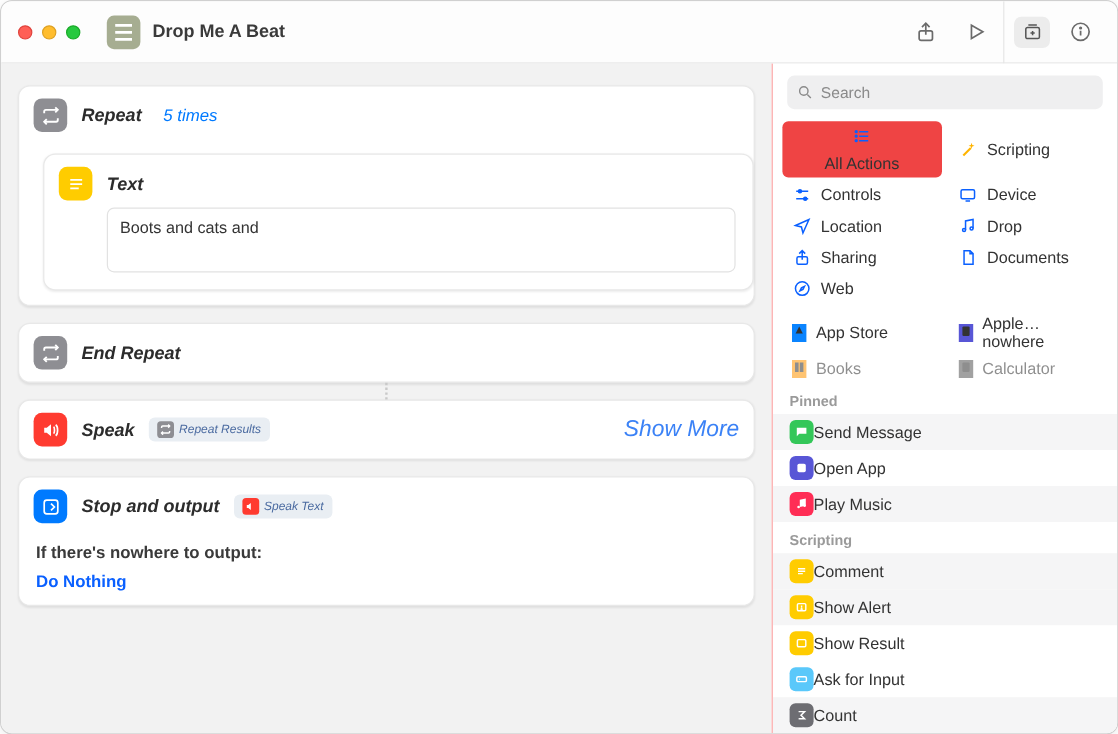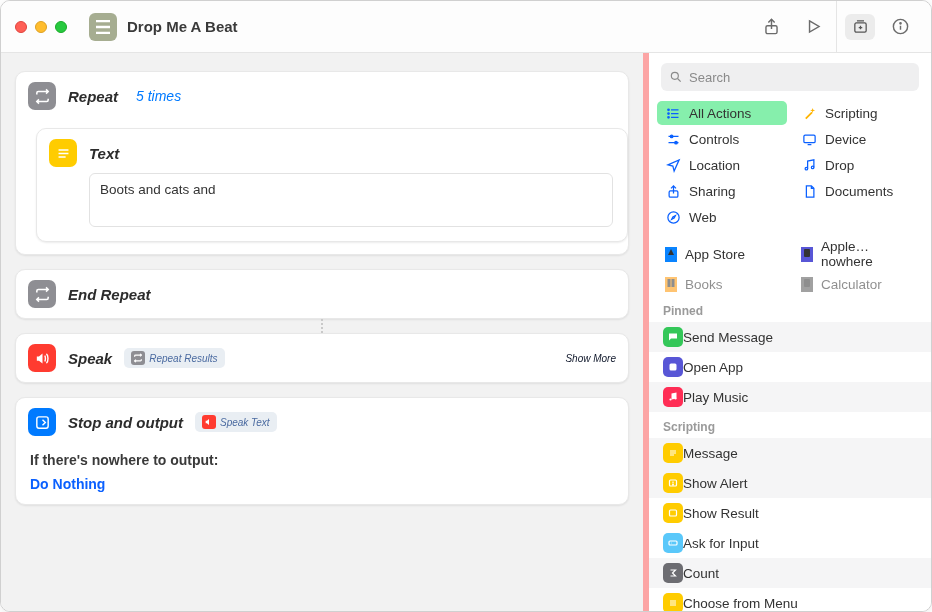--- a/index.html
+++ b/index.html
@@ -36,21 +36,21 @@
   .lib-toggle {
     width: 30px; height: 26px; border-radius: 6px;
     background: #ececec; display: flex; align-items: center; justify-content: center;
   }
 
   .body { flex: 1; display: flex; min-height: 0; }
   .editor {
     flex: 1; background: #f2f2f2; padding: 18px 14px; overflow: auto;
   }
   .sidebar {
-    width: 288px; border-left: 6px solid #fca5a5;
+    width: 288px; border-left: 1px solid #fca5a5;
     display: flex; flex-direction: column; background: #fff; min-height: 0;
   }
 
   
   .card {
     background: #fff; border-radius: 10px;
     box-shadow: 0 1px 2px rgba(0,0,0,0.08);
     border: 1px solid #e8e8e8;
   }
   .card-head {
@@ -71,21 +71,21 @@
   }
   .pill {
     display: inline-flex; align-items: center; gap: 4px;
     background: #e9eef3; border-radius: 5px;
     padding: 3px 7px; font-size: 10px; color: #4a6aa0;
   }
   .pill .pi { width: 14px; height: 14px; border-radius: 3px; display: inline-flex; align-items: center; justify-content: center; color: #fff; }
   .pill .pi svg { width: 10px; height: 10px; }
   .pill.gray .pi { background: #8e8e93; }
   .pill.red .pi { background: #ff3b30; }
-  .show-more { margin-left: auto; color: #0f172a; font-size: 10px; }
+  .show-more { margin-left: auto; color: #3b82f6; font-size: 19px; }
 
   .nested {
     margin: 8px 0 0 20px;
   }
   .text-card .card-head { padding-bottom: 6px; }
   .text-field {
     margin: 0 14px 14px 52px;
     border: 1px solid #e2e2e2; border-radius: 6px;
     padding: 8px 10px; font-size: 13.5px; color: #333;
     min-height: 54px; background: #fff;
@@ -111,21 +111,21 @@
   }
   .search svg { width: 14px; height: 14px; flex-shrink: 0; }
   .cats {
     display: grid; grid-template-columns: 1fr 1fr;
     padding: 0 8px 6px 8px; gap: 2px 6px;
   }
   .cat {
     display: flex; align-items: center; gap: 8px;
     padding: 4px 8px; border-radius: 5px; font-size: 13.5px; color: #333;
   }
-  .cat.active { background: #86efac; }
+  .cat.active { background: #ef4444; flex-direction: column; }
   .cat .ci { width: 16px; height: 16px; display:flex; align-items:center; justify-content:center; }
   .ci svg { width: 15px; height: 15px; }
   .ci-blue { color: #0a60ff; }
   .ci-yellow { color: #ffb400; }
 
   .sb-scroll { flex: 1; overflow: hidden; position: relative; }
   .sb-section-title {
     font-size: 12px; color: #9a9a9a; font-weight: 600;
     padding: 8px 14px 4px 14px;
   }
@@ -462,21 +462,21 @@
           <span>Play Music</span>
         </div>
 
         <div class="sb-section-title">Scripting</div>
         <div class="sb-row alt">
           <span class="ri ri-yellow">
               <svg viewBox="0 0 24 24" fill="none" stroke="#fff" stroke-width="2.4">
                 <path d="M6 8h12M6 12h12M6 16h8"></path>
               </svg>
             </span>
-          <span>Message</span>
+          <span>Comment</span>
         </div>
         <div class="sb-row alt">
           <span class="ri ri-yellow">
               <svg viewBox="0 0 24 24" fill="none" stroke="#fff" stroke-width="2.4">
                 <rect x="5" y="6" width="14" height="12" rx="2"></rect>
                 <path d="M12 9v4"></path>
                 <circle cx="12" cy="15.5" r="0.8" fill="#fff"></circle>
               </svg>
             </span>
           <span>Show Alert</span>

